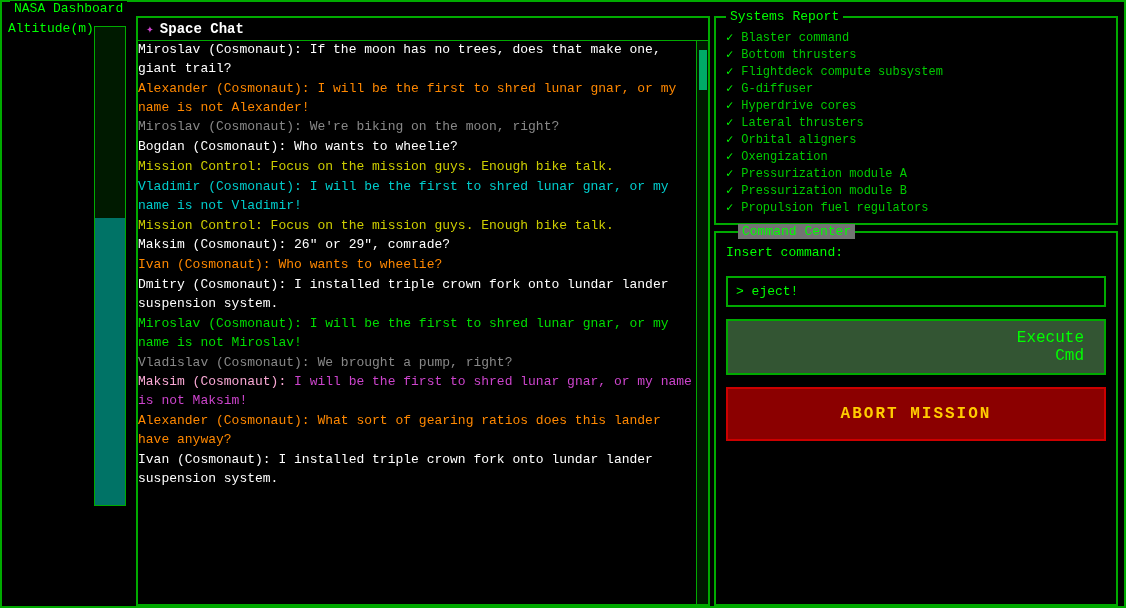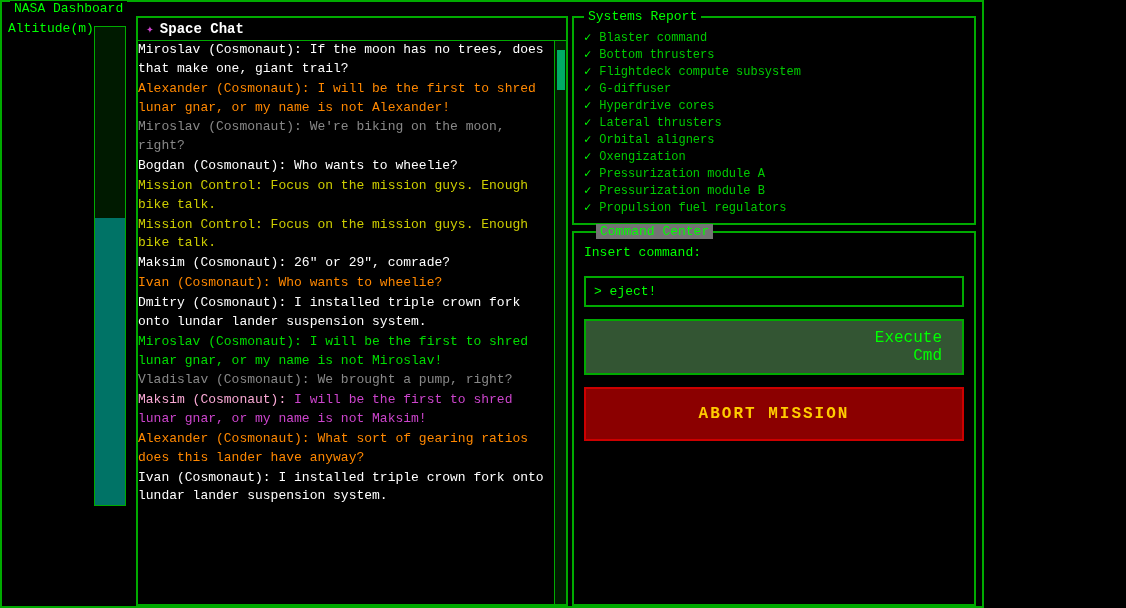--- a/index.html
+++ b/index.html
@@ -7,21 +7,21 @@
       background: #000;
       font-family: 'Courier New', Courier, monospace;
       font-size: 13px;
       color: #00ff00;
       width: 1126px;
       height: 608px;
       overflow: hidden;
     }
     .outer-frame {
       border: 2px solid #00aa00;
-      width: 984px;
+      width: 1126px;
       height: 608px;
       position: relative;
     }
     .outer-title {
       position: absolute;
       top: -1px;
       left: 8px;
       background: #000;
       padding: 0 4px;
       color: #00ff00;
@@ -260,20 +260,21 @@
         <span class="chat-title-text">Space Chat</span>
       </div>
       <div class="chat-inner">
         <div class="chat-messages">
 
         <div class="msg-line"><span style="color: rgb(255, 255, 255);">Miroslav (Cosmonaut): If the moon has no trees, does that make one, giant trail?</span></div>
             <div class="msg-line"><span style="color: rgb(255, 136, 0);">Alexander (Cosmonaut): </span><span style="color: rgb(255, 136, 0);">I will be the first to shred lunar gnar, or my name is not Alexander!</span></div>
             <div class="msg-line"><span style="color: rgb(136, 136, 136);">Miroslav (Cosmonaut): We're biking on the moon, right?</span></div>
             <div class="msg-line"><span style="color: rgb(255, 255, 255);">Bogdan (Cosmonaut): Who wants to wheelie?</span></div>
             <div class="msg-line"><span style="color: rgb(204, 204, 0);">Mission Control: Focus on the mission guys. Enough bike talk.</span></div>
+            <div class="msg-line"><span style="color: rgb(0, 204, 204);">Vladimir (Cosmonaut): </span><span style="color: rgb(0, 204, 204);">I will be the first to shred lunar gnar, or my name is not Vladimir!</span></div>
             <div class="msg-line"><span style="color: rgb(204, 204, 0);">Mission Control: Focus on the mission guys. Enough bike talk.</span></div>
             <div class="msg-line"><span style="color: rgb(255, 255, 255);">Maksim (Cosmonaut): 26" or 29", comrade?</span></div>
             <div class="msg-line"><span style="color: rgb(255, 136, 0);">Ivan (Cosmonaut): </span><span style="color: rgb(255, 136, 0);">Who wants to wheelie?</span></div>
             <div class="msg-line"><span style="color: rgb(255, 255, 255);">Dmitry (Cosmonaut): I installed triple crown fork onto lundar lander suspension system.</span></div>
             <div class="msg-line"><span style="color: rgb(0, 221, 0);">Miroslav (Cosmonaut): </span><span style="color: rgb(0, 221, 0);">I will be the first to shred lunar gnar, or my name is not Miroslav!</span></div>
             <div class="msg-line"><span style="color: rgb(136, 136, 136);">Vladislav (Cosmonaut): We brought a pump, right?</span></div>
             <div class="msg-line"><span style="color: #f9a8d4;">Maksim (Cosmonaut): </span><span style="color: rgb(204, 68, 204);">I will be the first to shred lunar gnar, or my name is not Maksim!</span></div>
             <div class="msg-line"><span style="color: rgb(255, 136, 0);">Alexander (Cosmonaut): What sort of gearing ratios does this lander have anyway?</span></div>
             <div class="msg-line"><span style="color: rgb(255, 255, 255);">Ivan (Cosmonaut): I installed triple crown fork onto lundar lander suspension system.</span></div>
           </div>

